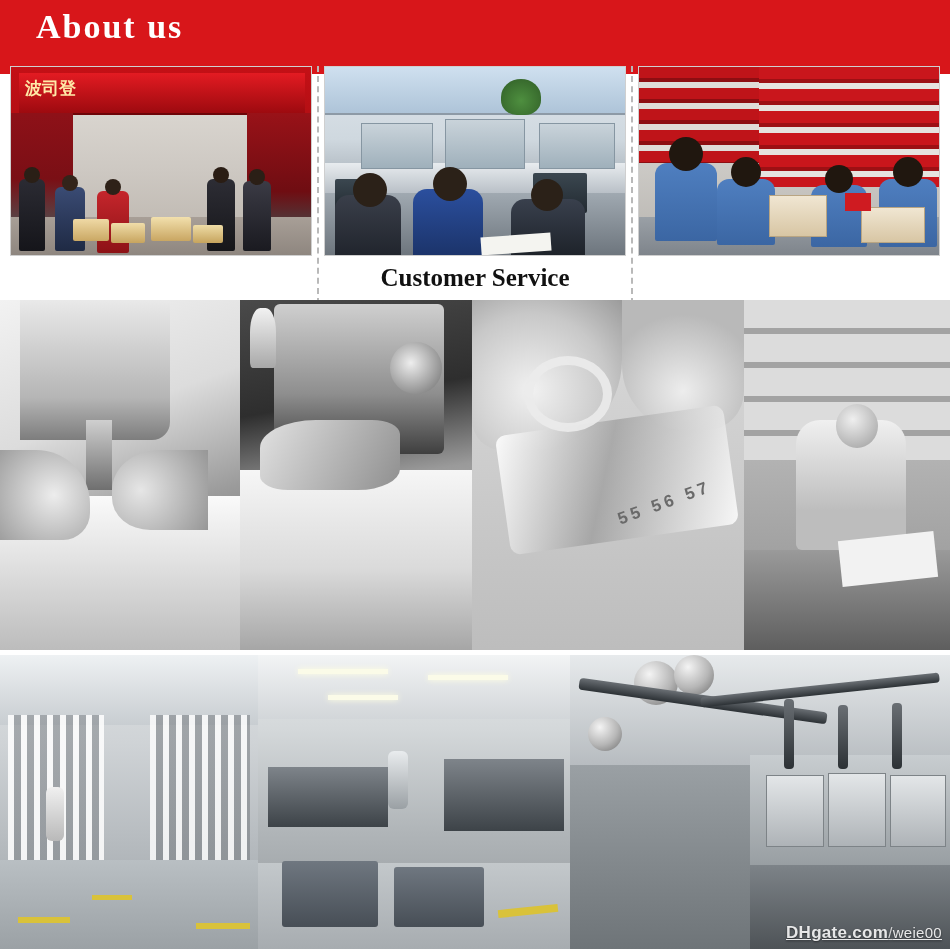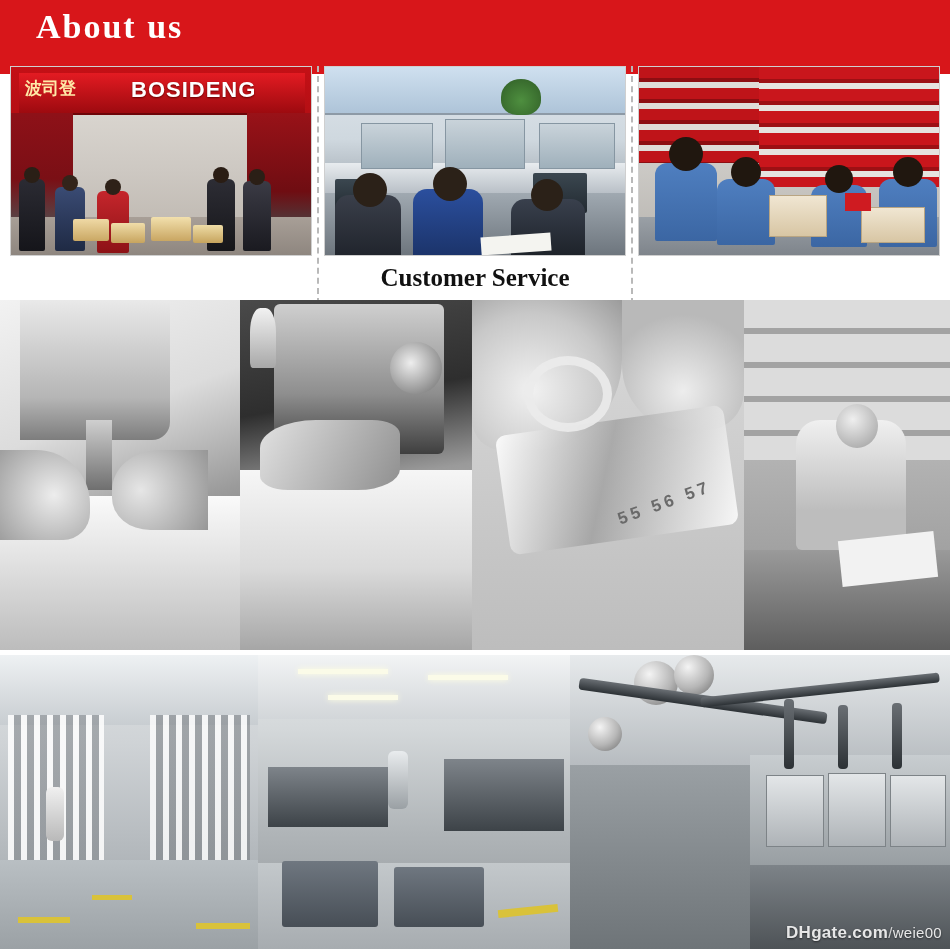--- a/index.html
+++ b/index.html
@@ -131,20 +131,21 @@
   .watermark {
     position: absolute;
     right: 8px;
     bottom: 6px;
     font-family: "Liberation Sans", sans-serif;
     font-size: 15px;
     color: rgba(255,255,255,0.88);
     text-shadow: 0 1px 2px rgba(0,0,0,0.55);
     letter-spacing: 0.3px;
     white-space: nowrap;
+    text-decoration: underline;
   }
   .watermark .dh {
     font-weight: bold;
     font-size: 17px;
   }
   .watermark .sep { opacity: .85; }
 
   
   .ph { position: absolute; }
 
@@ -319,21 +320,20 @@
   <div class="row1">
 
     <div class="divider d1"></div>
     <div class="divider d2"></div>
 
     <div class="card c1">
       <div class="card-photo">
         <div class="ph mk-wall"></div>
         <div class="ph mk-sign"></div>
         <div class="ph mk-sign-cn">波司登</div>
-        <div class="ph mk-sign-text">BOSIDENG</div>
         <div class="ph mk-shelf-l"></div>
         <div class="ph mk-shelf-r"></div>
         <div class="ph mk-floor"></div>
 
         <div class="ph mk-p" style="left:8px;top:112px;width:26px;height:72px;background:linear-gradient(180deg,#2b2b33,#15151a);"></div>
         <div class="ph" style="left:13px;top:100px;width:16px;height:16px;border-radius:50%;background:#2a1f16;"></div>
 
         <div class="ph mk-p" style="left:44px;top:120px;width:30px;height:64px;background:linear-gradient(180deg,#3a4b74,#1f2a44);"></div>
         <div class="ph" style="left:51px;top:108px;width:16px;height:16px;border-radius:50%;background:#33241a;"></div>
 

